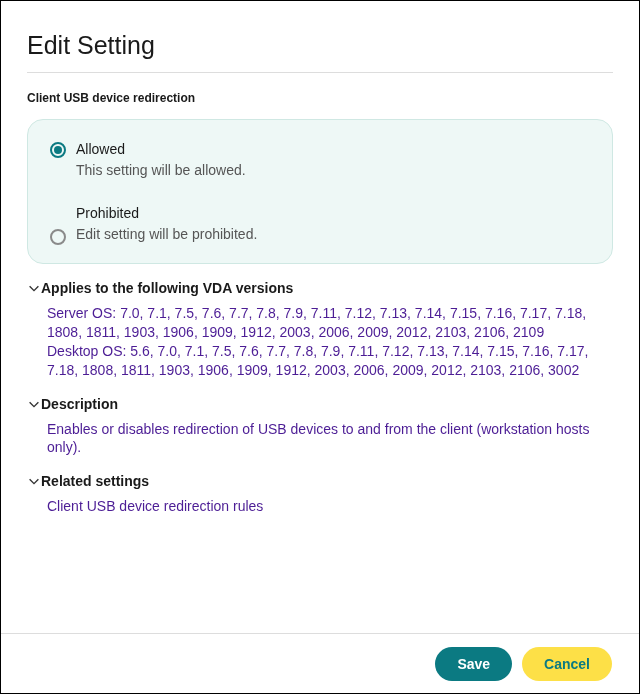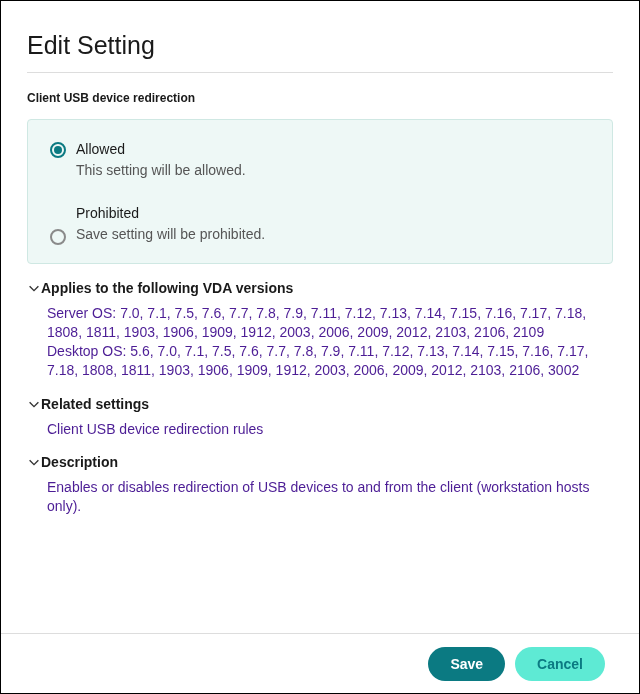--- a/index.html
+++ b/index.html
@@ -30,21 +30,21 @@
     margin: 0 0 18px 0;
   }
   .setting-name {
     font-size: 12px;
     font-weight: 600;
     margin: 0 0 14px 0;
   }
   .option-box {
     background: #eef8f6;
     border: 1px solid #cfe8e3;
-    border-radius: 4px;
+    border-radius: 16px;
     padding: 20px 22px 18px 22px;
   }
   .radio-row {
     display: flex;
     align-items: flex-start;
     gap: 10px;
   }
   .radio-row + .radio-row { margin-top: 24px; align-items: flex-end; }
   .radio {
     width: 16px; height: 16px;
@@ -101,39 +101,39 @@
   }
   .footer {
     position: absolute;
     left: 0; right: 0; bottom: 0;
     height: 60px;
     border-top: 1px solid #ddd;
     display: flex;
     align-items: center;
     justify-content: flex-end;
     gap: 10px;
-    padding: 0 34px;
+    padding: 0 27px;
     background: #fff;
   }
   button.btn {
     font-family: inherit;
     font-size: 14px;
     font-weight: 600;
     border-radius: 18px;
     height: 34px;
     padding: 0 22px;
     cursor: pointer;
     border: none;
   }
   .btn-primary {
     background: #0b7a82;
     color: #fff;
   }
   .btn-secondary {
-    background: #5eead4;
+    background: #fde047;
     color: #0b7a82;
     border: 1.5px solid #0b7a82;
   }
 </style>
 </head>
 <body>
 
 <div class="dialog-body">
   <div class="title">Edit Setting</div>
   <hr class="rule">
@@ -146,21 +146,21 @@
         </div>
       <div class="radio-labels">
         <span class="label">Allowed</span>
         <span class="sub">This setting will be allowed.</span>
       </div>
     </div>
     <div class="radio-row">
       <div class="radio"></div>
       <div class="radio-labels">
         <span class="label">Prohibited</span>
-        <span class="sub">Save setting will be prohibited.</span>
+        <span class="sub">Edit setting will be prohibited.</span>
       </div>
     </div>
   </div>
 
   <div class="section">
     <div class="section-header">
       <span class="chevron">
         <svg viewBox="0 0 16 16">
             <path d="M3 6l5 5 5-5" fill="none" stroke="#333" stroke-width="1.6"></path>
           </svg>
@@ -173,34 +173,34 @@
     </div>
   </div>
 
   <div class="section">
     <div class="section-header">
       <span class="chevron">
         <svg viewBox="0 0 16 16">
             <path d="M3 6l5 5 5-5" fill="none" stroke="#333" stroke-width="1.6"></path>
           </svg>
       </span>
-      <span>Related settings</span>
-    </div>
-    <div class="section-body">Client USB device redirection rules</div>
+      <span>Description</span>
+    </div>
+    <div class="section-body">Enables or disables redirection of USB devices to and from the client (workstation hosts only).</div>
   </div>
 
   <div class="section">
     <div class="section-header">
       <span class="chevron">
         <svg viewBox="0 0 16 16">
             <path d="M3 6l5 5 5-5" fill="none" stroke="#333" stroke-width="1.6"></path>
           </svg>
       </span>
-      <span>Description</span>
-    </div>
-    <div class="section-body">Enables or disables redirection of USB devices to and from the client (workstation hosts only).</div>
+      <span>Related settings</span>
+    </div>
+    <div class="section-body">Client USB device redirection rules</div>
   </div>
 </div>
 
 <div class="footer">
   <button class="btn btn-primary">Save</button>
   <button class="btn btn-secondary">Cancel</button>
 </div>
 
 </body></html>

